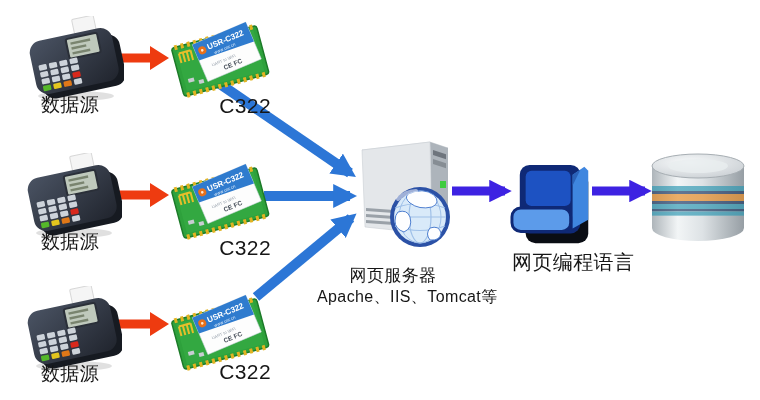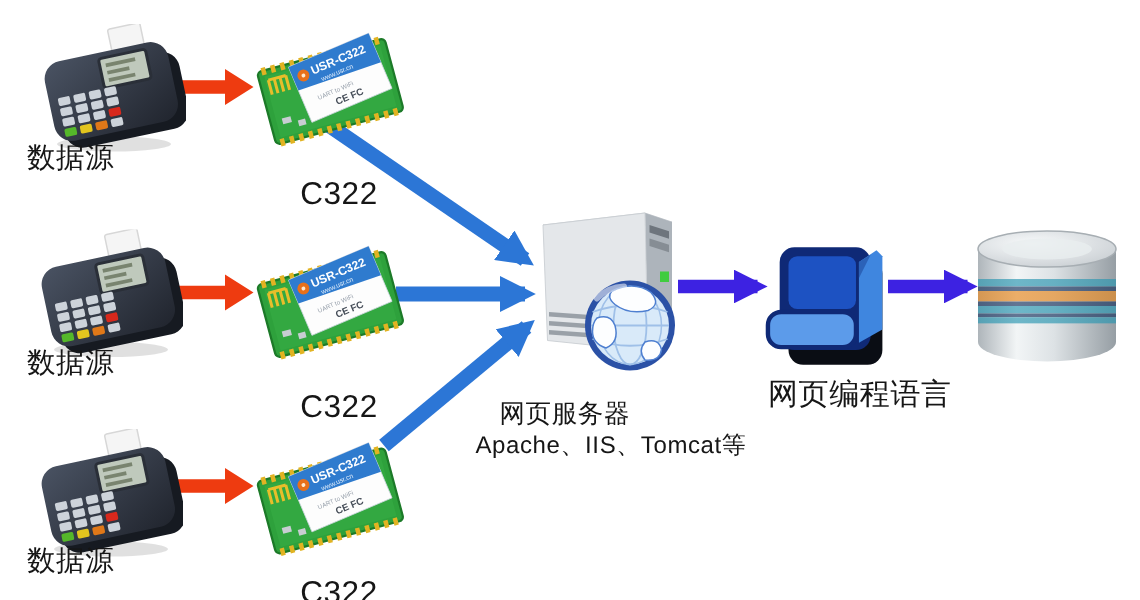--- a/index.html
+++ b/index.html
@@ -3,24 +3,24 @@
 <meta charset="utf-8">
 <style>
   html,body{margin:0;padding:0;background:#fff;}
   .canvas{
     position:relative;width:760px;height:400px;background:#ffffff;overflow:hidden;
     font-family:"Liberation Sans","DejaVu Sans",sans-serif;
   }
   .overlay{position:absolute;left:0;top:0;width:760px;height:400px;pointer-events:none;}
   .node{position:absolute;}
   .lbl{
-    position:absolute;color:#161616;text-align:left;
+    position:absolute;color:#161616;text-align:center;
     font-weight:500;letter-spacing:.4px;white-space:nowrap;
   }
-  .lbl.left{text-align:center;margin-top:24px;}
+  .lbl.left{text-align:right;}
   .src-lbl{left:18px;width:104px;font-size:19px;}
   .mod-lbl{left:181px;width:90px;font-size:21px;}
 </style>
 </head>
 <body>
 
 <div class="canvas">
 
   <svg width="0" height="0" style="position:absolute" aria-hidden="true">
     <defs>

